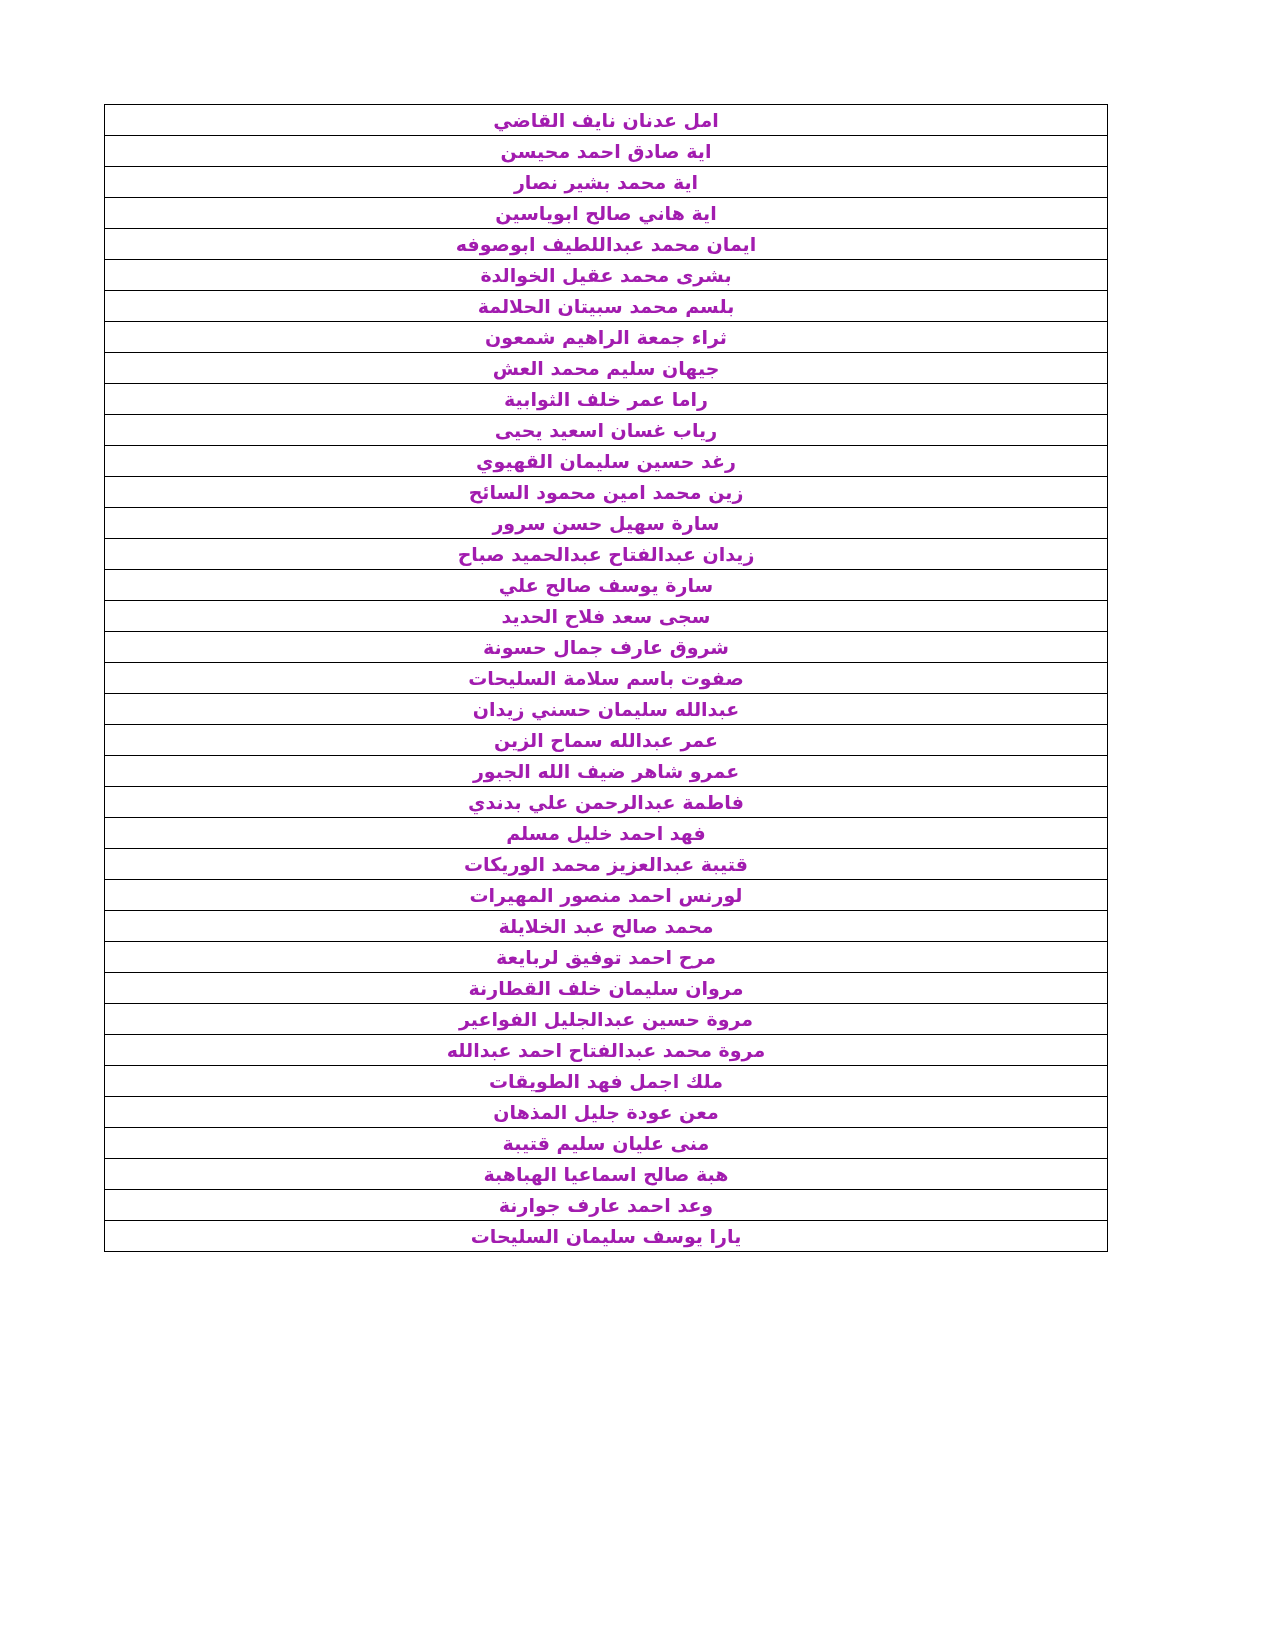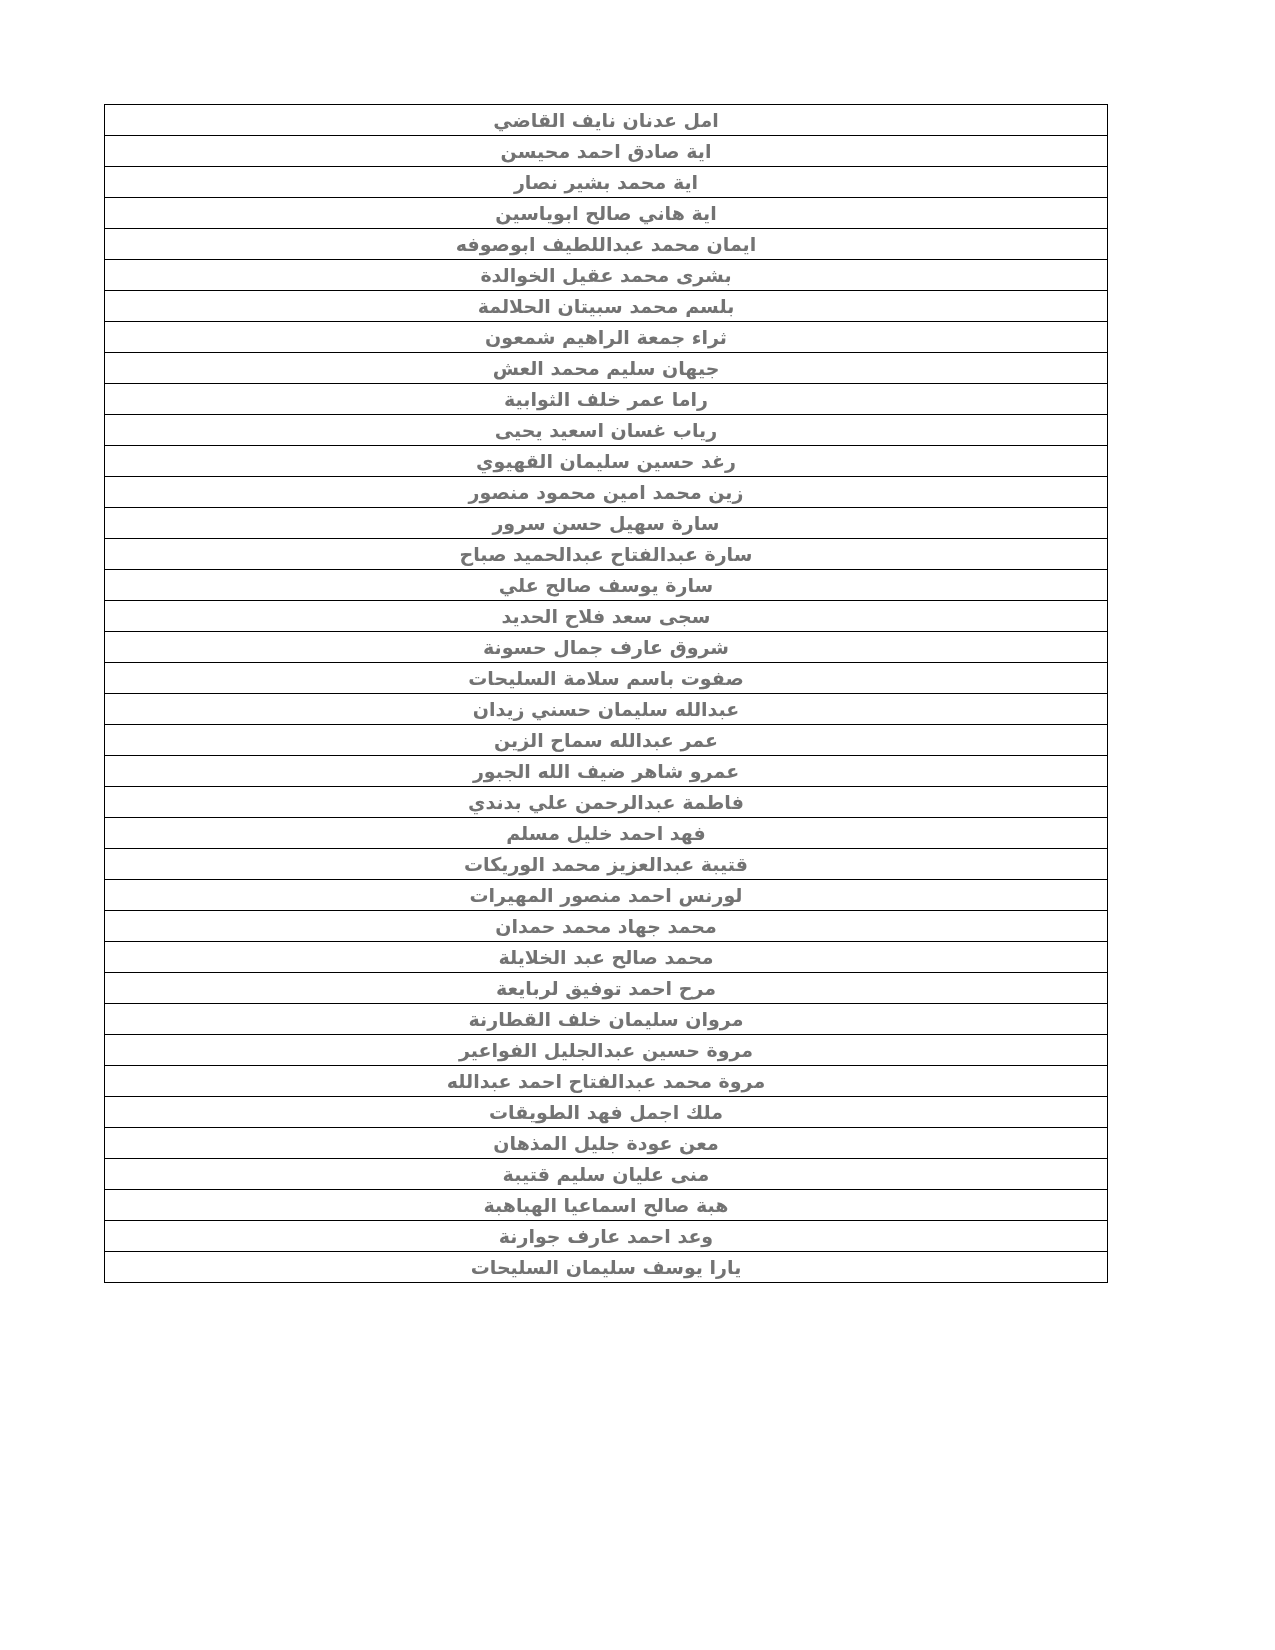--- a/index.html
+++ b/index.html
@@ -26,21 +26,21 @@
     table-layout: fixed;
   }
   table.names-table td {
     border: 1px solid #000000;
     height: 30px;
     line-height: 30px;
     text-align: center;
     vertical-align: middle;
     font-size: 19px;
     font-weight: bold;
-    color: #737373;
+    color: #a21caf;
     font-family: "DejaVu Sans", sans-serif;
     white-space: nowrap;
     padding: 0 20px;
     overflow: hidden;
   }
 </style>
 </head>
 <body>
 
 <div class="page">
@@ -77,27 +77,27 @@
         <tr>
             <td>راما عمر خلف الثوابية</td>
           </tr>
         <tr>
             <td>رياب غسان اسعيد يحيى</td>
           </tr>
         <tr>
             <td>رغد حسين سليمان القهيوي</td>
           </tr>
         <tr>
-            <td>زين محمد امين محمود منصور</td>
+            <td>زين محمد امين محمود السائح</td>
           </tr>
         <tr>
             <td>سارة سهيل حسن سرور</td>
           </tr>
         <tr>
-            <td>سارة عبدالفتاح عبدالحميد صباح</td>
+            <td>زيدان عبدالفتاح عبدالحميد صباح</td>
           </tr>
         <tr>
             <td>سارة يوسف صالح علي</td>
           </tr>
         <tr>
             <td>سجى سعد فلاح الحديد</td>
           </tr>
         <tr>
             <td>شروق عارف جمال حسونة</td>
           </tr>
@@ -117,23 +117,20 @@
             <td>فاطمة عبدالرحمن علي بدندي</td>
           </tr>
         <tr>
             <td>فهد احمد خليل مسلم</td>
           </tr>
         <tr>
             <td>قتيبة عبدالعزيز محمد الوريكات</td>
           </tr>
         <tr>
             <td>لورنس احمد منصور المهيرات</td>
-          </tr>
-        <tr>
-            <td>محمد جهاد محمد حمدان</td>
           </tr>
         <tr>
             <td>محمد صالح عبد الخلايلة</td>
           </tr>
         <tr>
             <td>مرح احمد توفيق لربايعة</td>
           </tr>
         <tr>
             <td>مروان سليمان خلف القطارنة</td>
           </tr>

